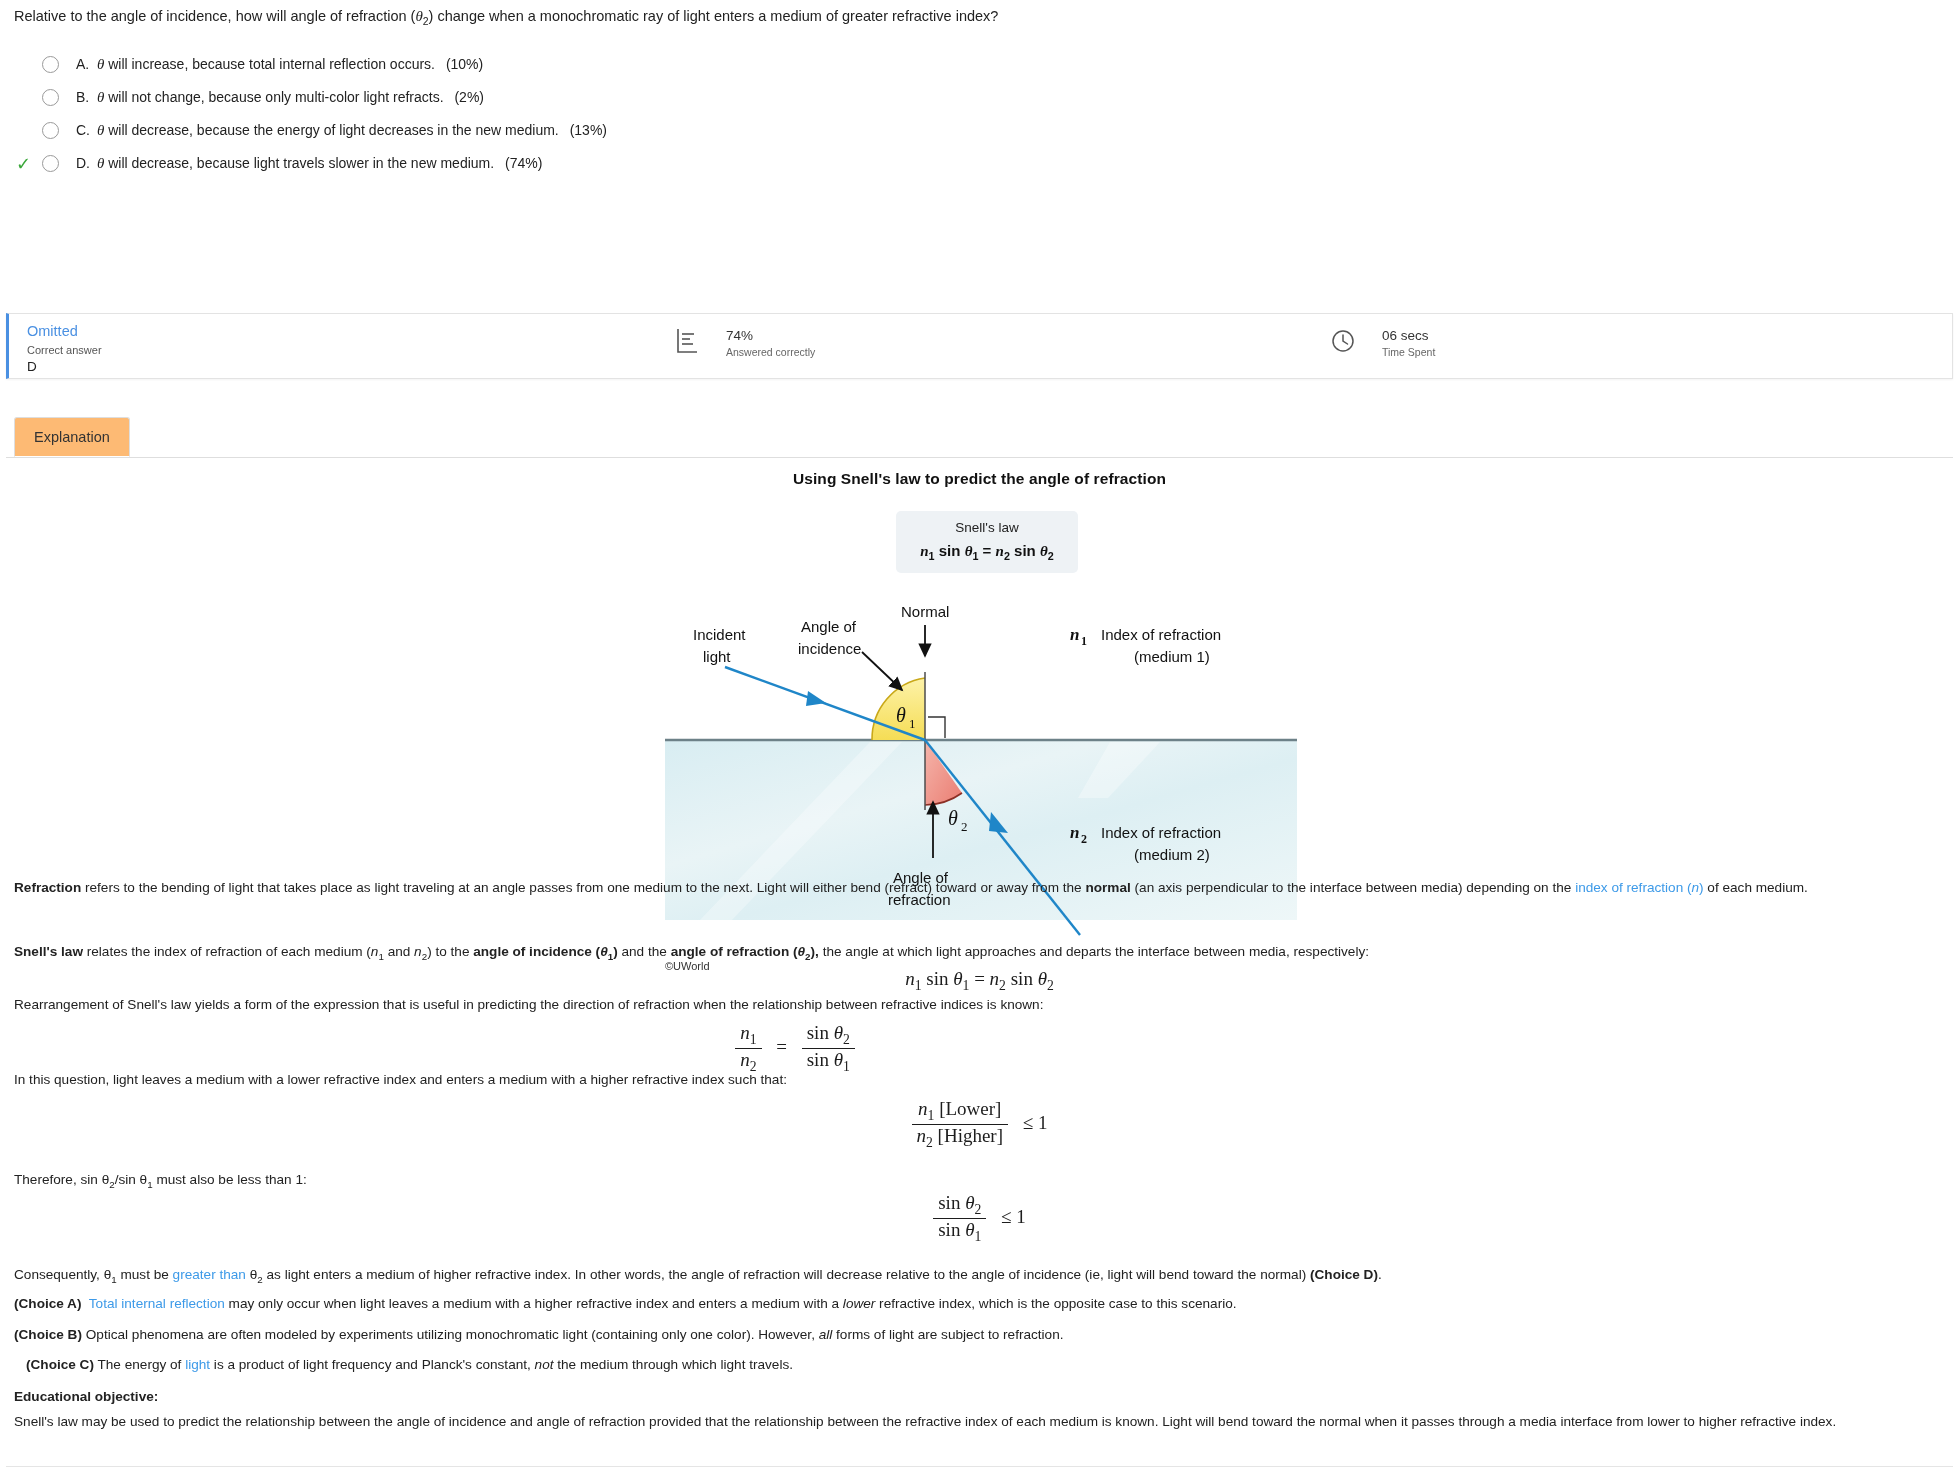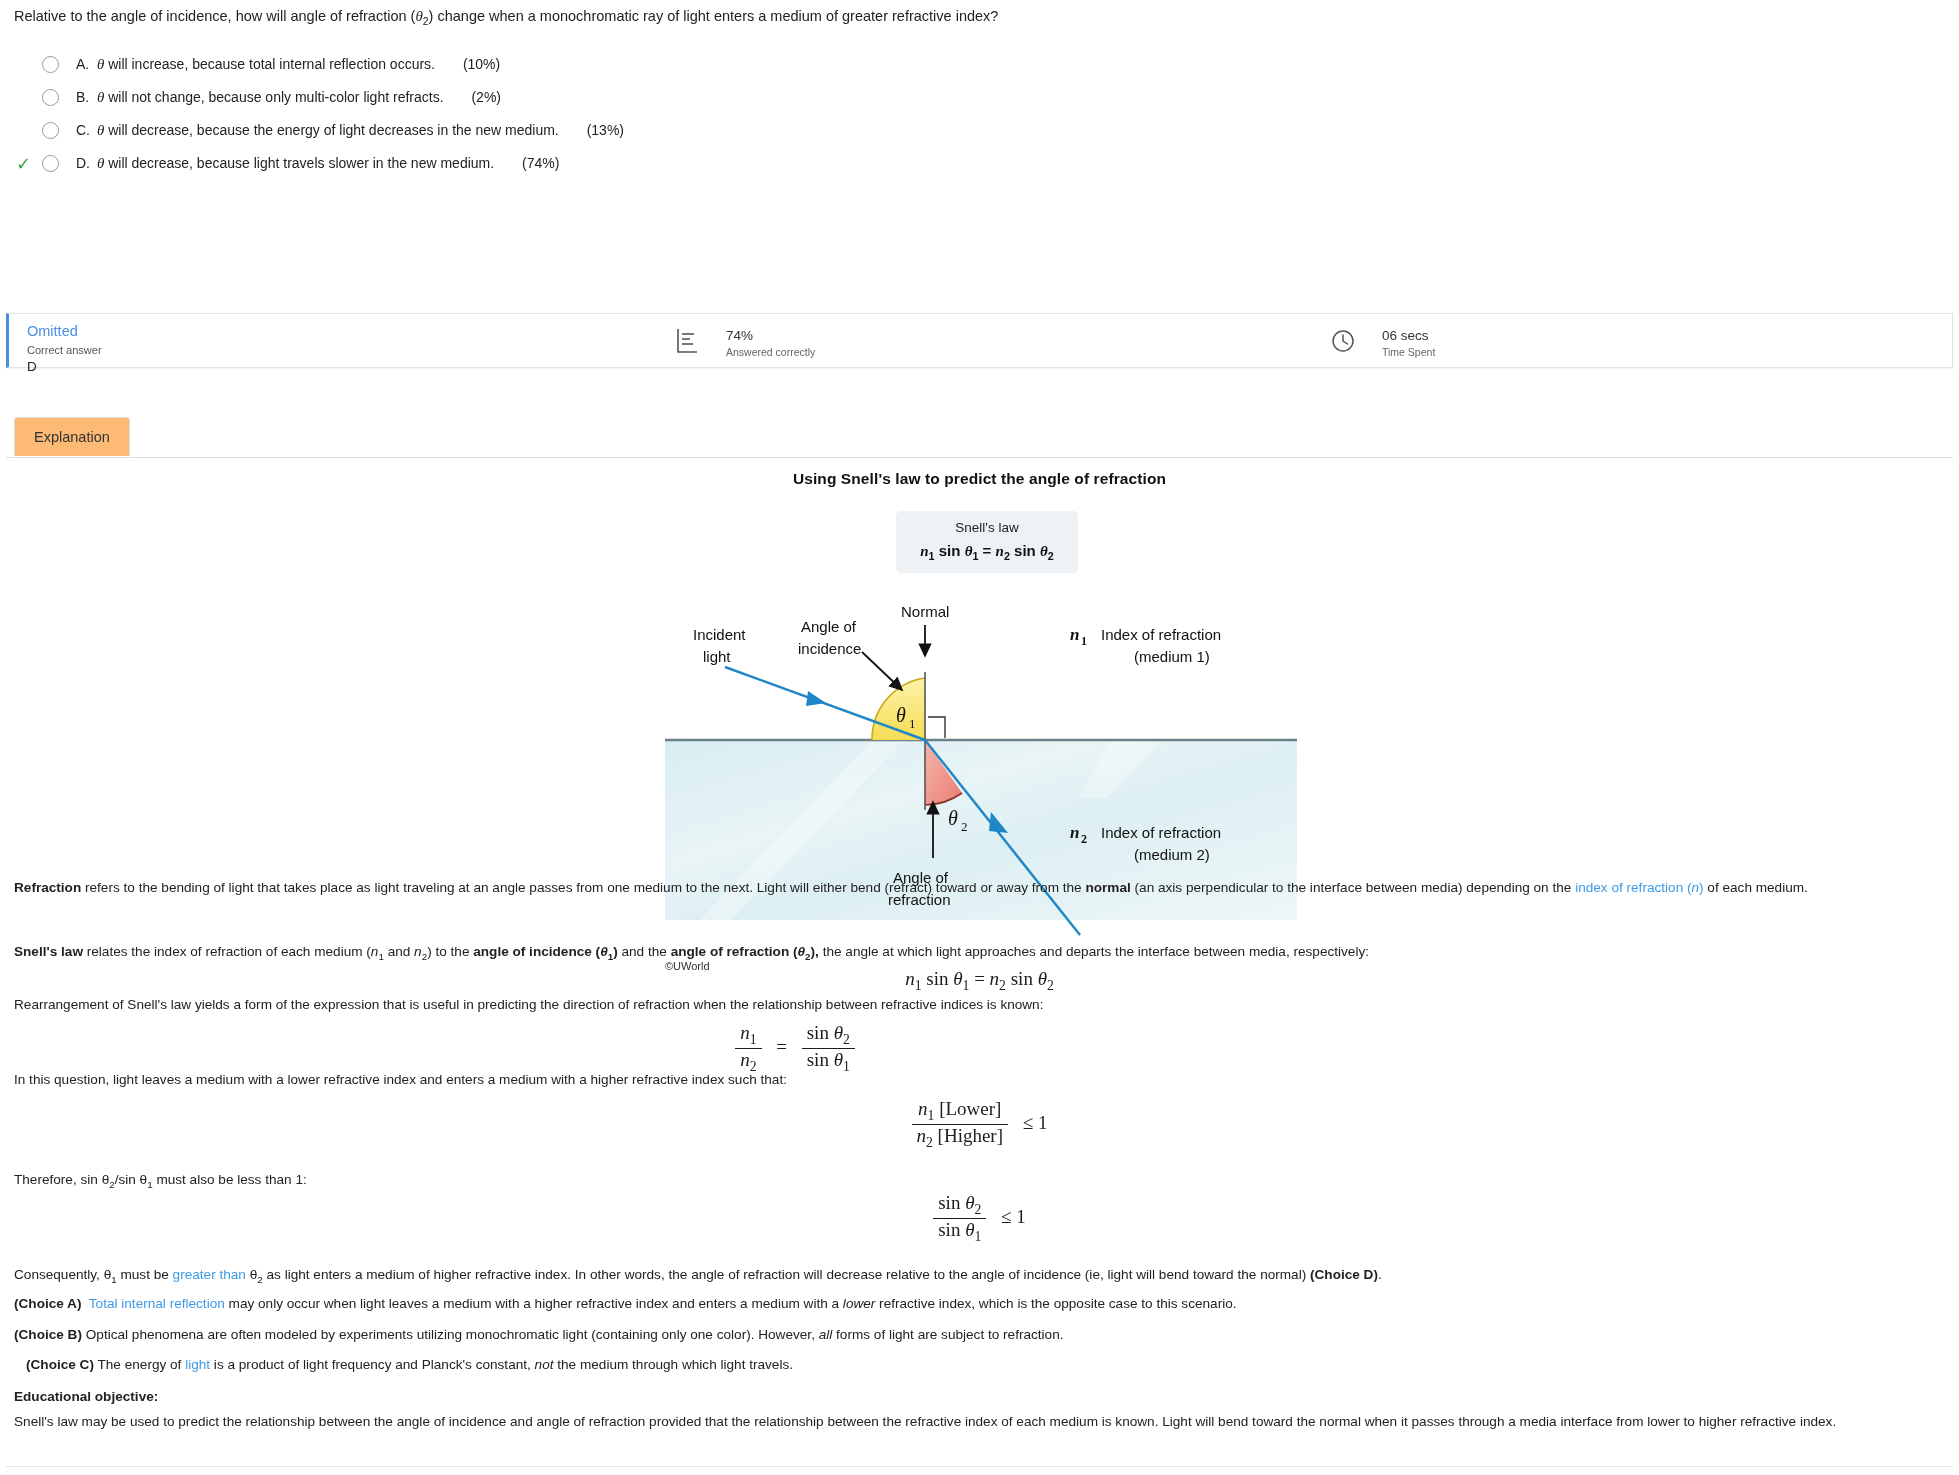--- a/index.html
+++ b/index.html
@@ -17,26 +17,26 @@
   }
   .options{position:absolute;left:14px;top:48px;}
   .opt{display:flex;align-items:center;height:33px;}
   .opt .tick{width:26px;font-size:18px;color:#3aa73a;line-height:1;text-align:left;padding-left:2px;}
   .opt .radio{
     width:17px;height:17px;border:1.6px solid #9a9a9a;border-radius:50%;
     box-sizing:border-box;flex:0 0 auto;margin-right:17px;background:#fff;
   }
   .opt .lab{font-size:14px;color:#222;white-space:nowrap;}
   .opt .letter{display:inline-block;min-width:17px;}
-  .pct{display:inline-block;margin-left:24px;}
+  .pct{display:inline-block;margin-left:7px;}
   i.th{font-style:italic;font-family:"Liberation Serif",serif;font-size:15px;}
 
   
   .stats{
-    position:absolute;left:6px;top:313px;width:1947px;height:55px;
+    position:absolute;left:6px;top:313px;width:1947px;height:66px;
     background:#fff;border:1px solid #e3e3e3;border-left:3px solid #4a90e2;
     box-sizing:border-box;box-shadow:0 1px 2px rgba(0,0,0,.05);
   }
   .stat-omitted{position:absolute;left:18px;top:9px;}
   .stat-omitted .om{color:#4a90e2;font-size:14.5px;}
   .stat-omitted .ca{color:#555;font-size:11px;margin-top:5px;}
   .stat-omitted .cv{color:#222;font-size:13.5px;margin-top:3px;}
   .stat-mid{position:absolute;left:666px;top:14px;display:flex;align-items:center;}
   .stat-right{position:absolute;left:1322px;top:14px;display:flex;align-items:center;}
   .stat-mid .txt,.stat-right .txt{margin-left:27px;}

